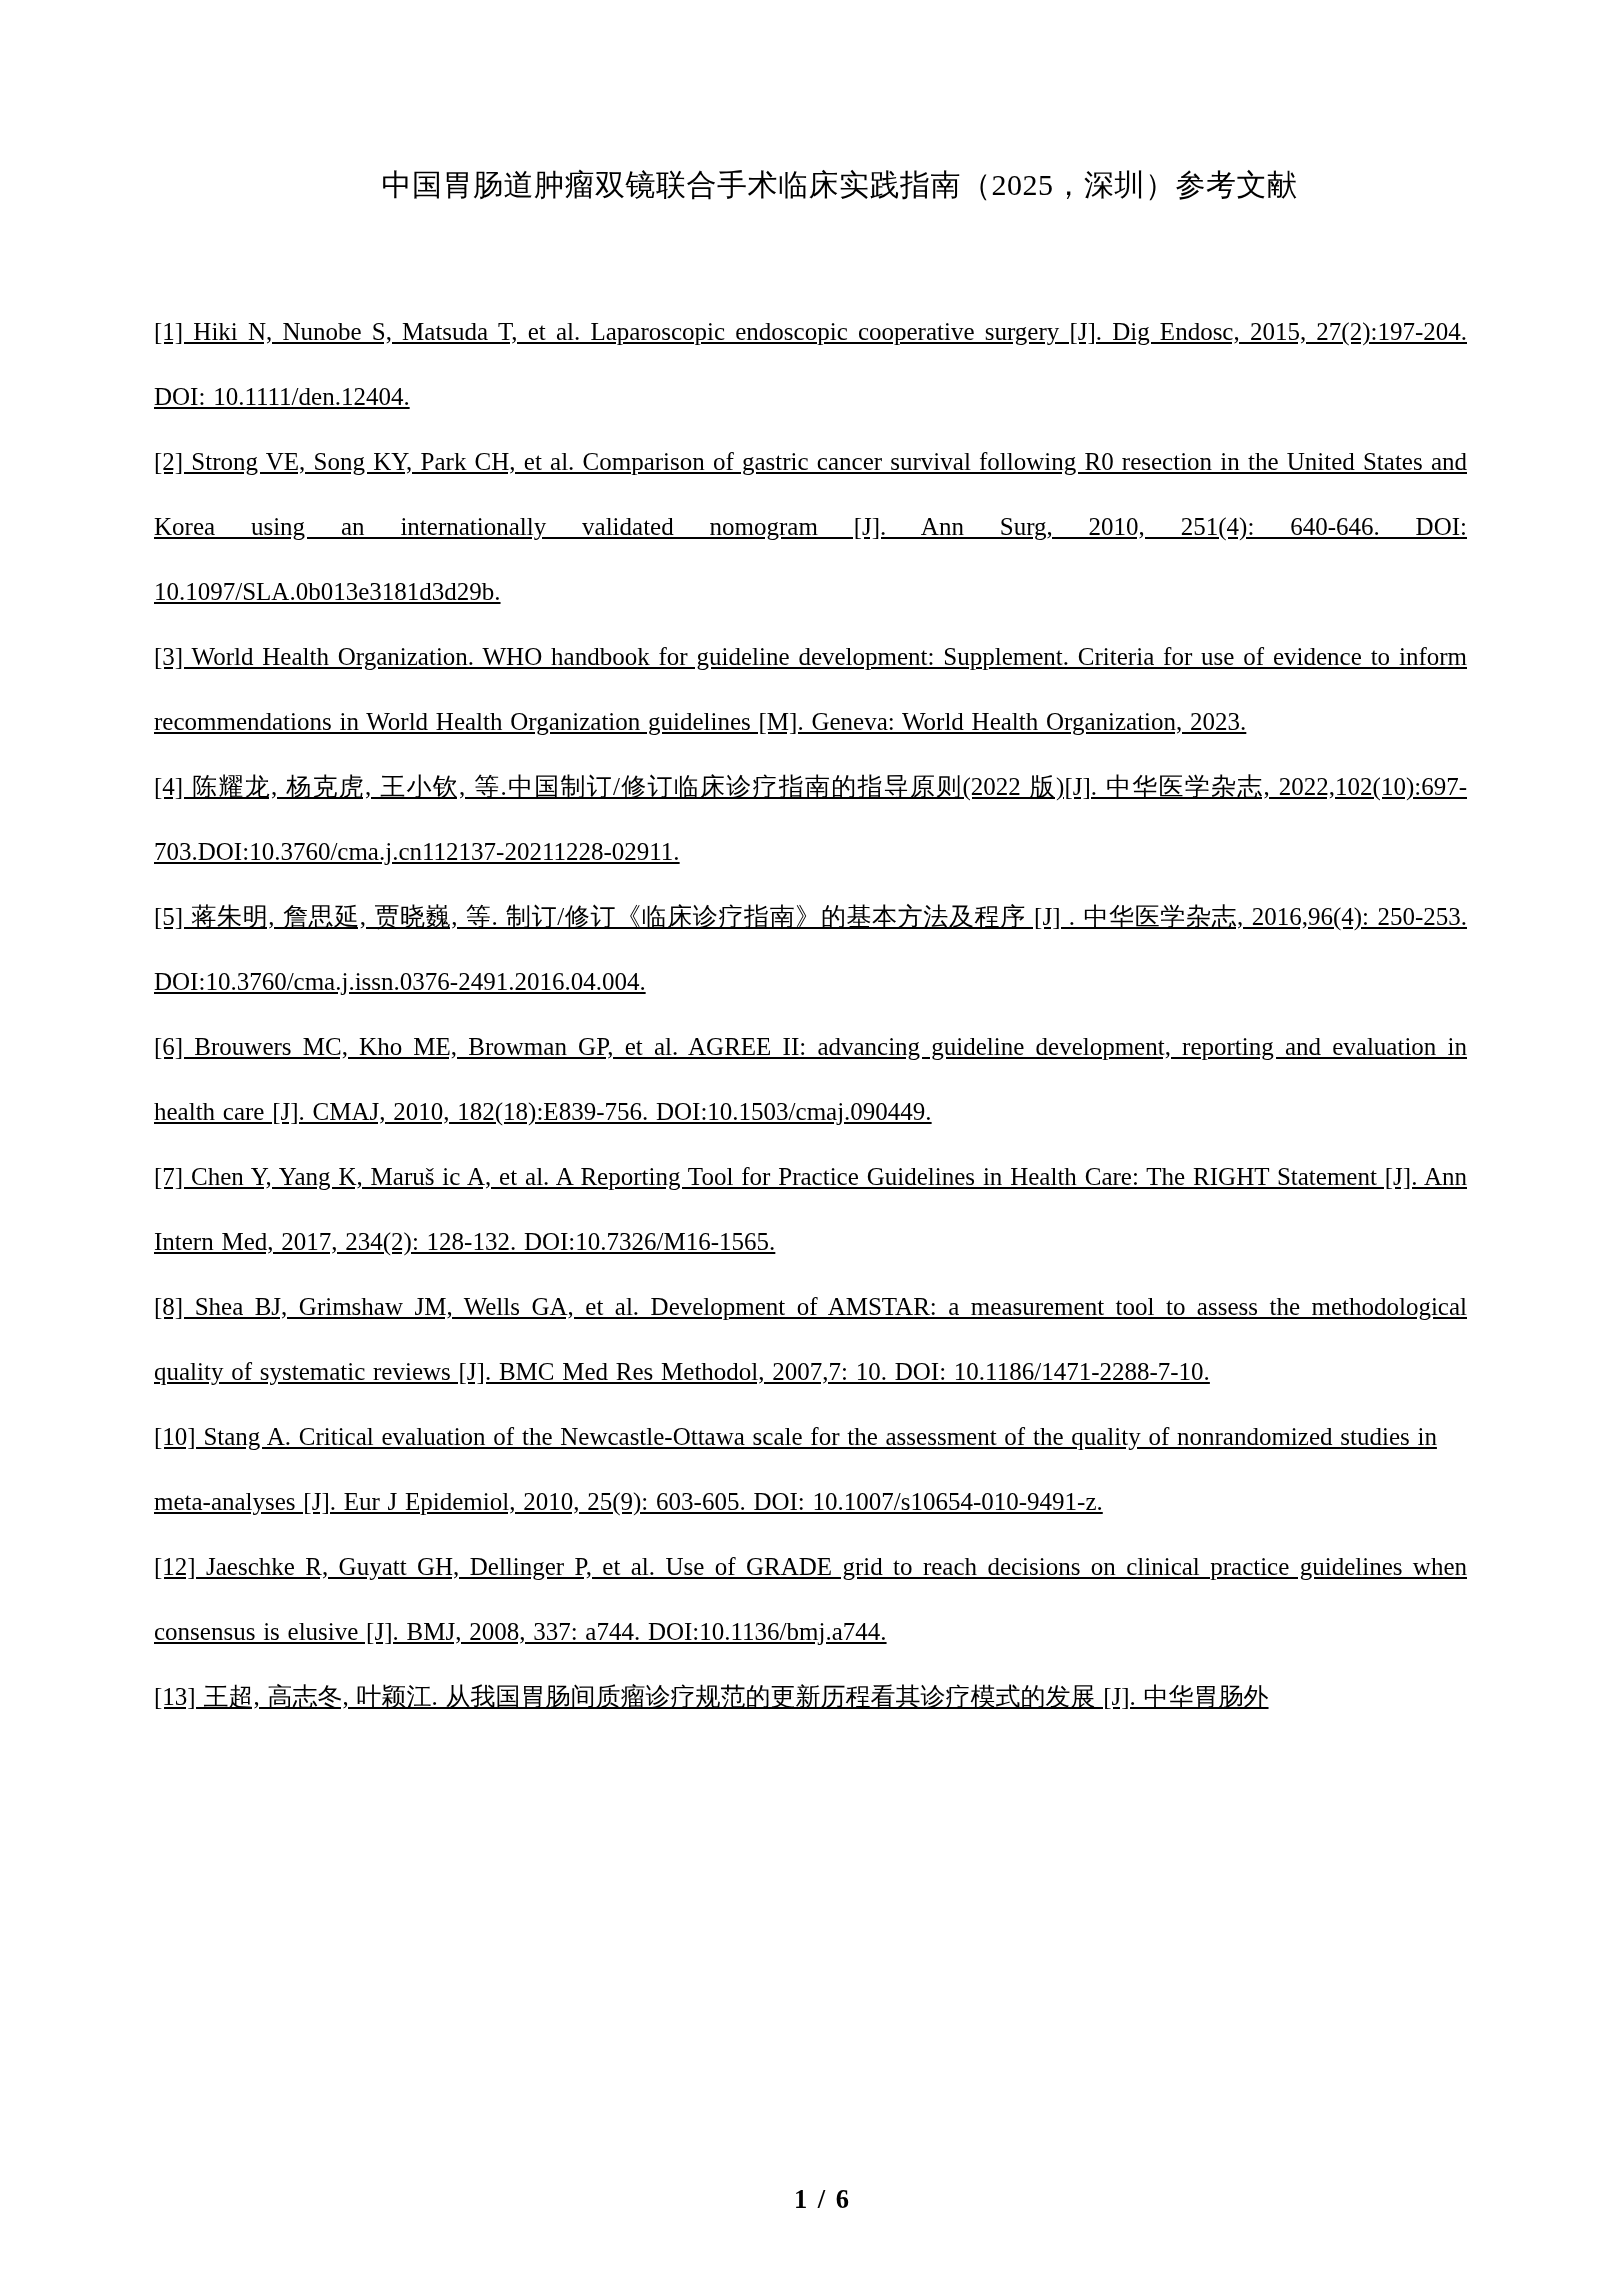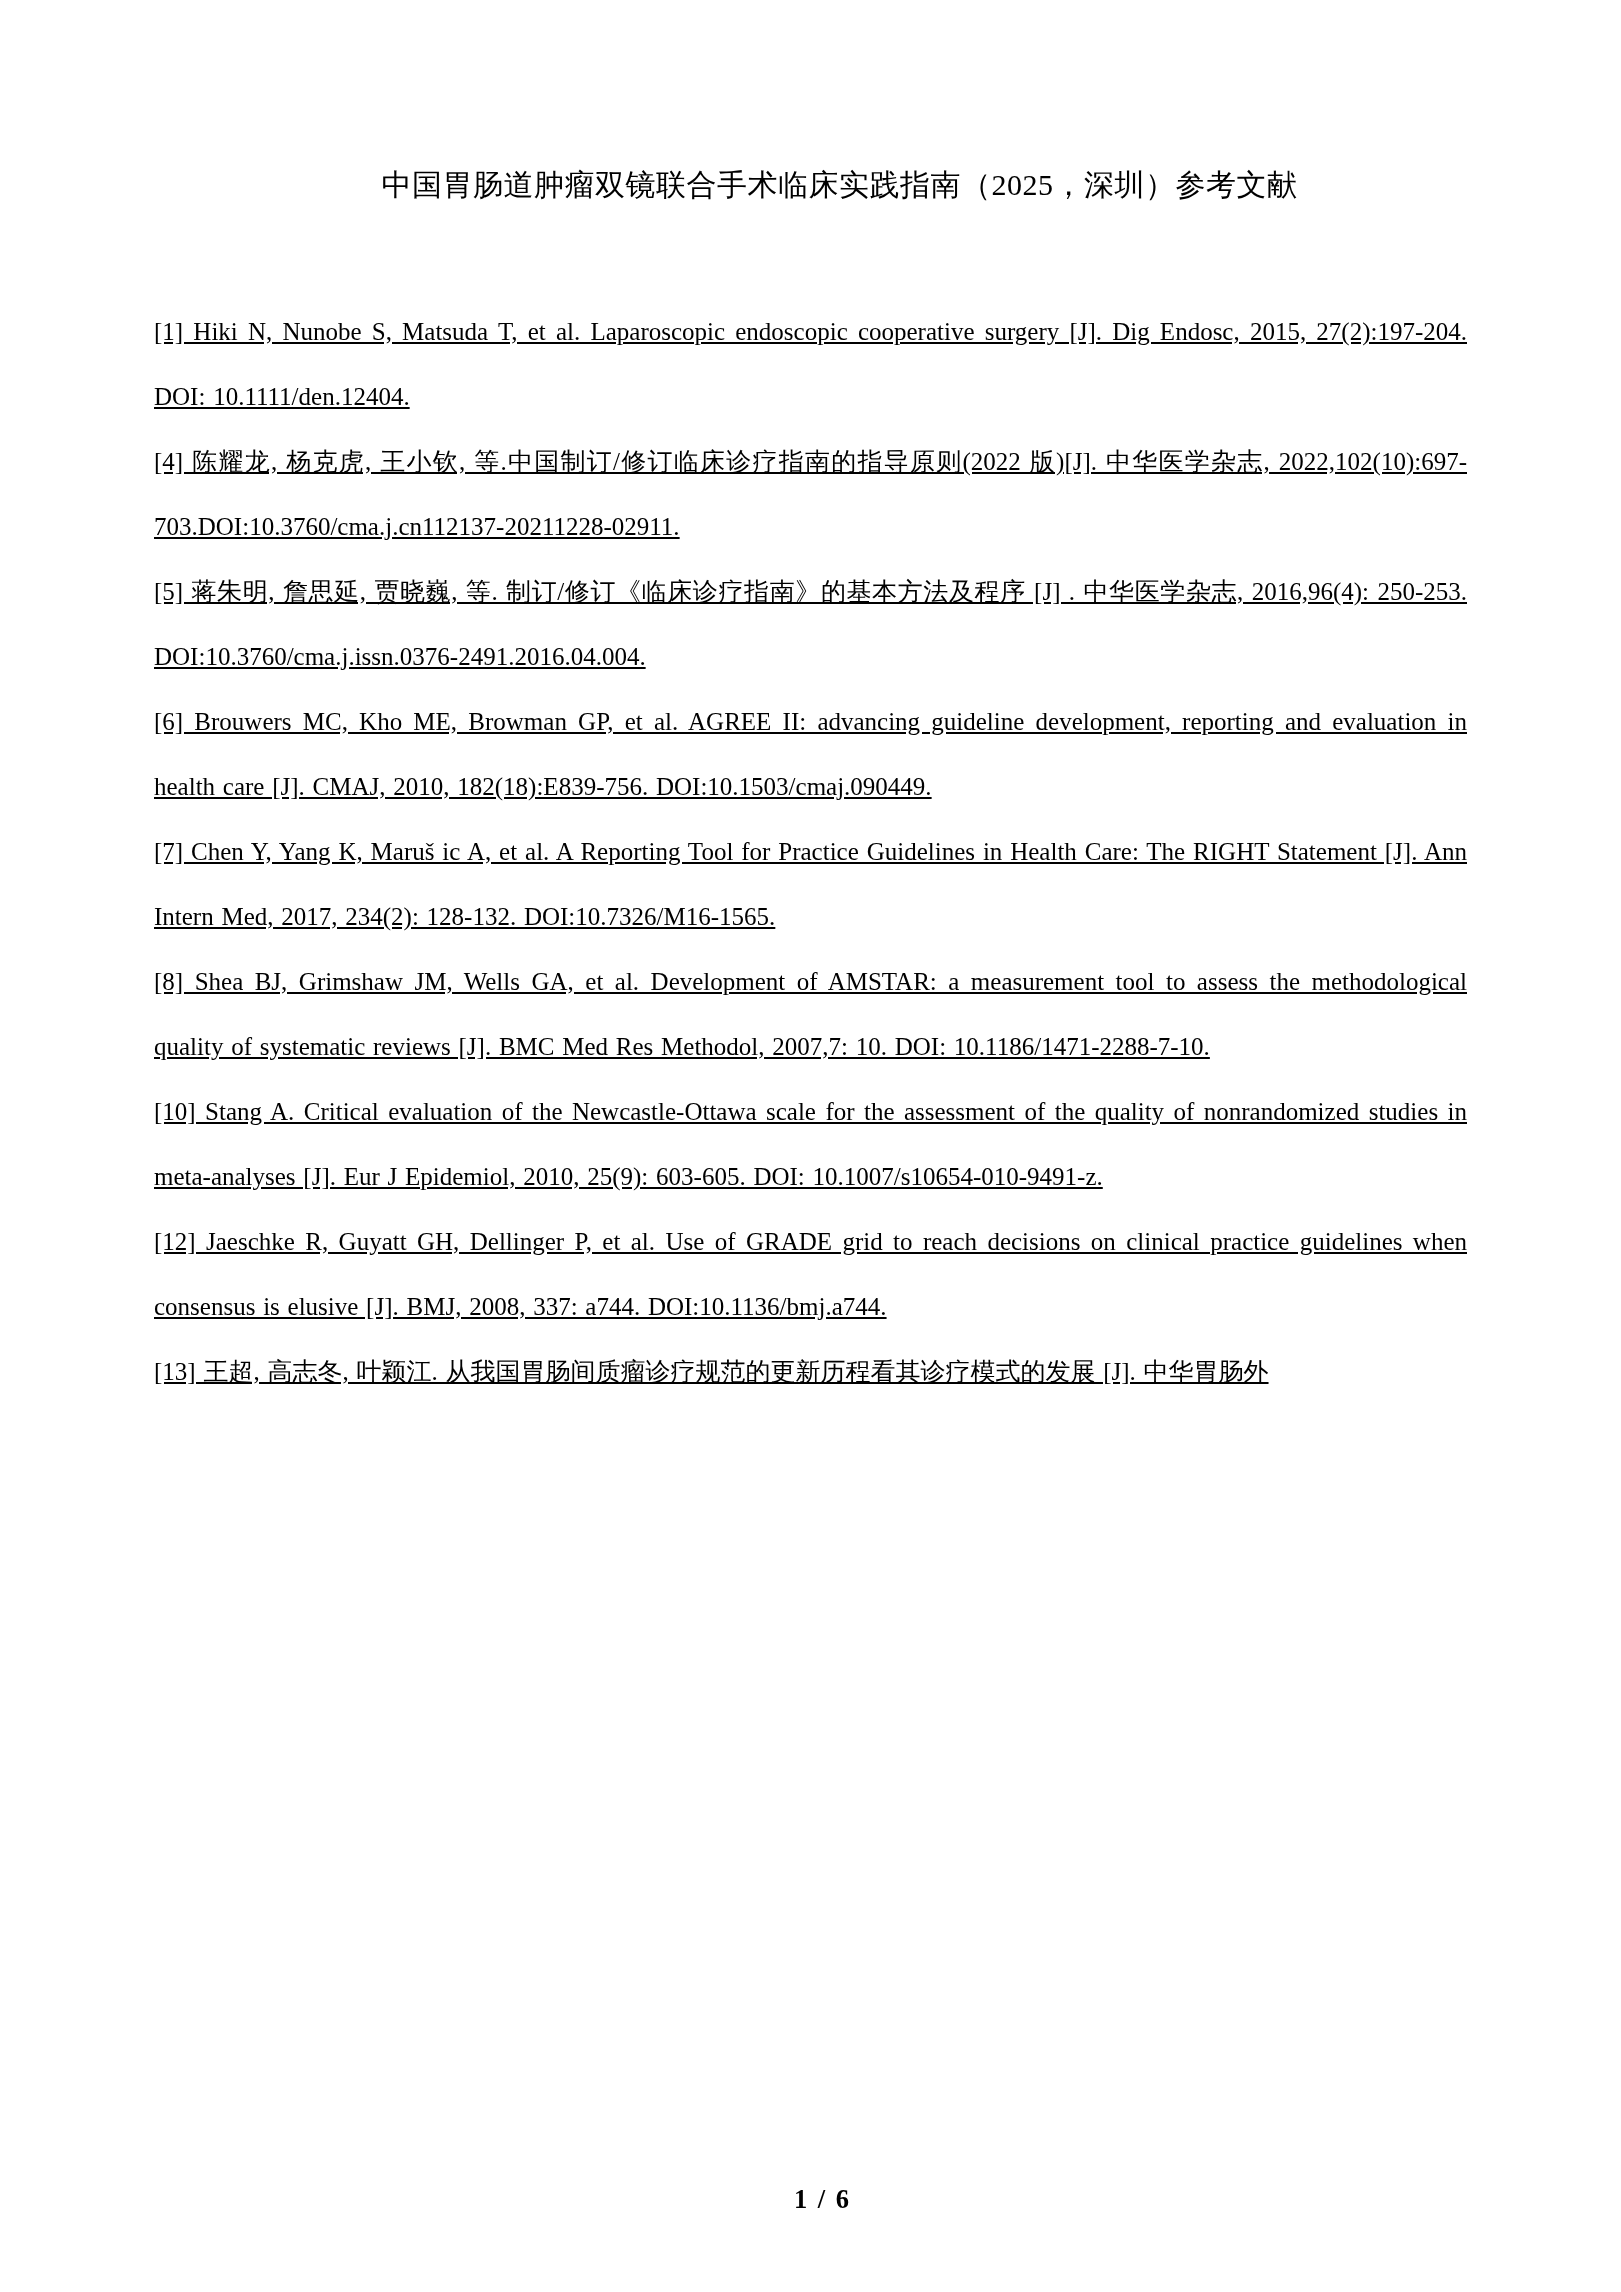--- a/index.html
+++ b/index.html
@@ -66,20 +66,22 @@
 </style>
 </head>
 <body>
 
 <div class="page">
 
   <h1 class="doc-title">中国胃肠道肿瘤双镜联合手术临床实践指南（2025，深圳）参考文献</h1>
 
   <section class="refs">
     <p class="ref">[1] Hiki N, Nunobe S, Matsuda T, et al. Laparoscopic endoscopic cooperative surgery [J]. Dig Endosc, 2015, 27(2):197-204. DOI: 10.1111/den.12404.</p>
+    <p class="ref">[2] Strong VE, Song KY, Park CH, et al. Comparison of gastric cancer survival following R0 resection in the United States and Korea using an internationally validated nomogram [J]. Ann Surg, 2010, 251(4): 640-646. DOI: 10.1097/SLA.0b013e3181d3d29b.</p>
+    <p class="ref">[3] World Health Organization. WHO handbook for guideline development: Supplement. Criteria for use of evidence to inform recommendations in World Health Organization guidelines [M]. Geneva: World Health Organization, 2023.</p>
     <p class="ref">[4] 陈耀龙, 杨克虎, 王小钦, 等.中国制订/修订临床诊疗指南的指导原则(2022 版)[J]. 中华医学杂志, 2022,102(10):697-703.DOI:10.3760/cma.j.cn112137-20211228-02911.</p>
     <p class="ref">[5] 蒋朱明, 詹思延, 贾晓巍, 等. 制订/修订《临床诊疗指南》的基本方法及程序 [J] . 中华医学杂志, 2016,96(4): 250-253. DOI:10.3760/cma.j.issn.0376-2491.2016.04.004.</p>
     <p class="ref">[6] Brouwers MC, Kho ME, Browman GP, et al. AGREE II: advancing guideline development, reporting and evaluation in health care [J]. CMAJ, 2010, 182(18):E839-756. DOI:10.1503/cmaj.090449.</p>
     <p class="ref">[7] Chen Y, Yang K, Maruš ic A, et al. A Reporting Tool for Practice Guidelines in Health Care: The RIGHT Statement [J]. Ann Intern Med, 2017, 234(2): 128-132. DOI:10.7326/M16-1565.</p>
     <p class="ref">[8] Shea BJ, Grimshaw JM, Wells GA, et al. Development of AMSTAR: a measurement tool to assess the methodological quality of systematic reviews [J]. BMC Med Res Methodol, 2007,7: 10. DOI: 10.1186/1471-2288-7-10.</p>
     <p class="ref">[10] Stang A. Critical evaluation of the Newcastle-Ottawa scale for the assessment of the quality of nonrandomized studies in meta-analyses [J]. Eur J Epidemiol, 2010, 25(9): 603-605. DOI: 10.1007/s10654-010-9491-z.</p>
     <p class="ref">[12] Jaeschke R, Guyatt GH, Dellinger P, et al. Use of GRADE grid to reach decisions on clinical practice guidelines when consensus is elusive [J]. BMJ, 2008, 337: a744. DOI:10.1136/bmj.a744.</p>
     <p class="ref">[13] 王超, 高志冬, 叶颖江. 从我国胃肠间质瘤诊疗规范的更新历程看其诊疗模式的发展 [J]. 中华胃肠外</p>
   </section>
 

